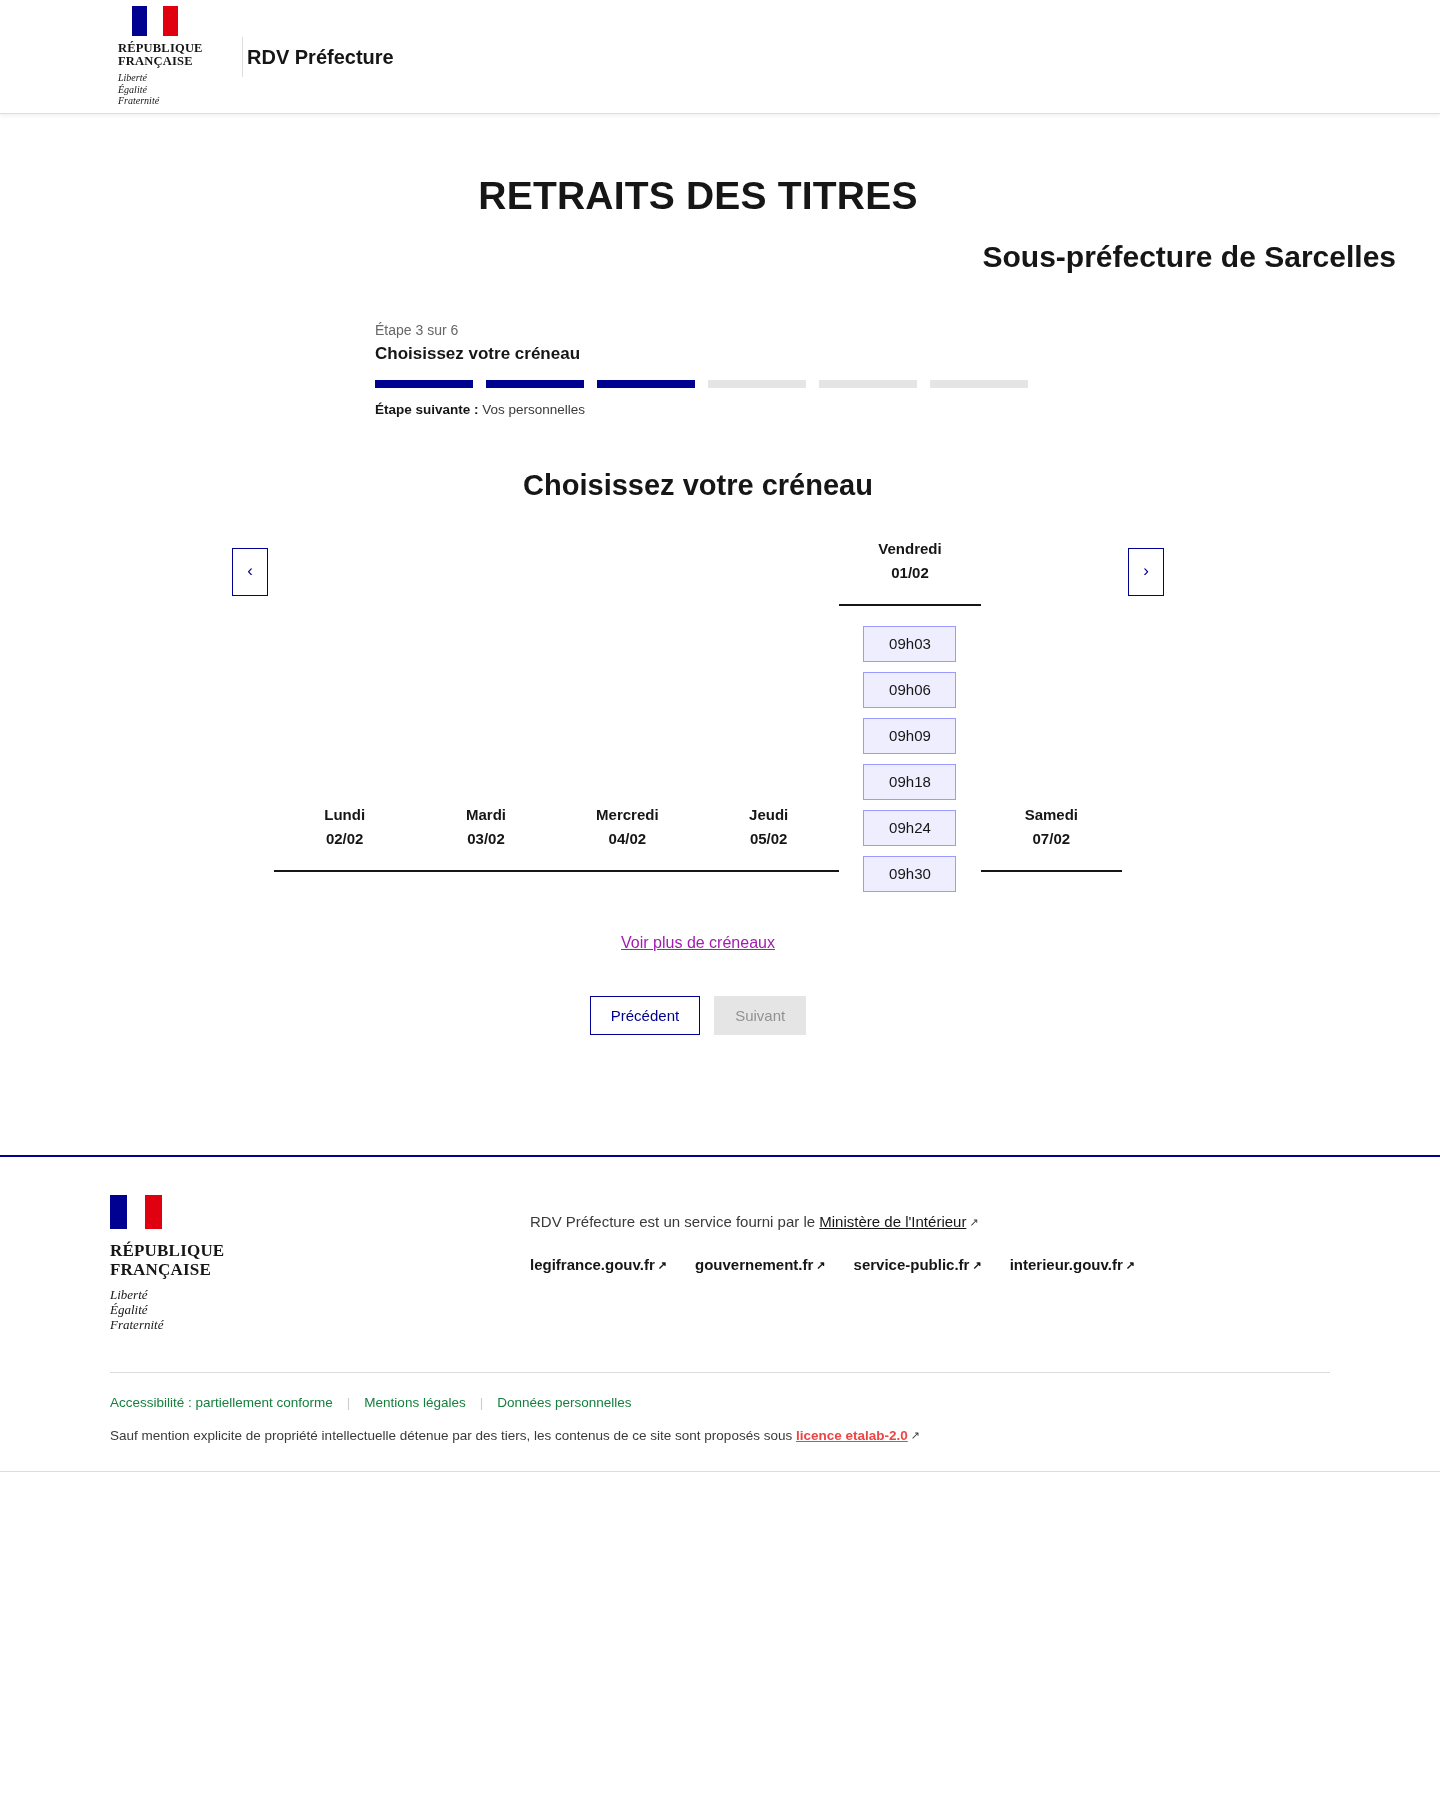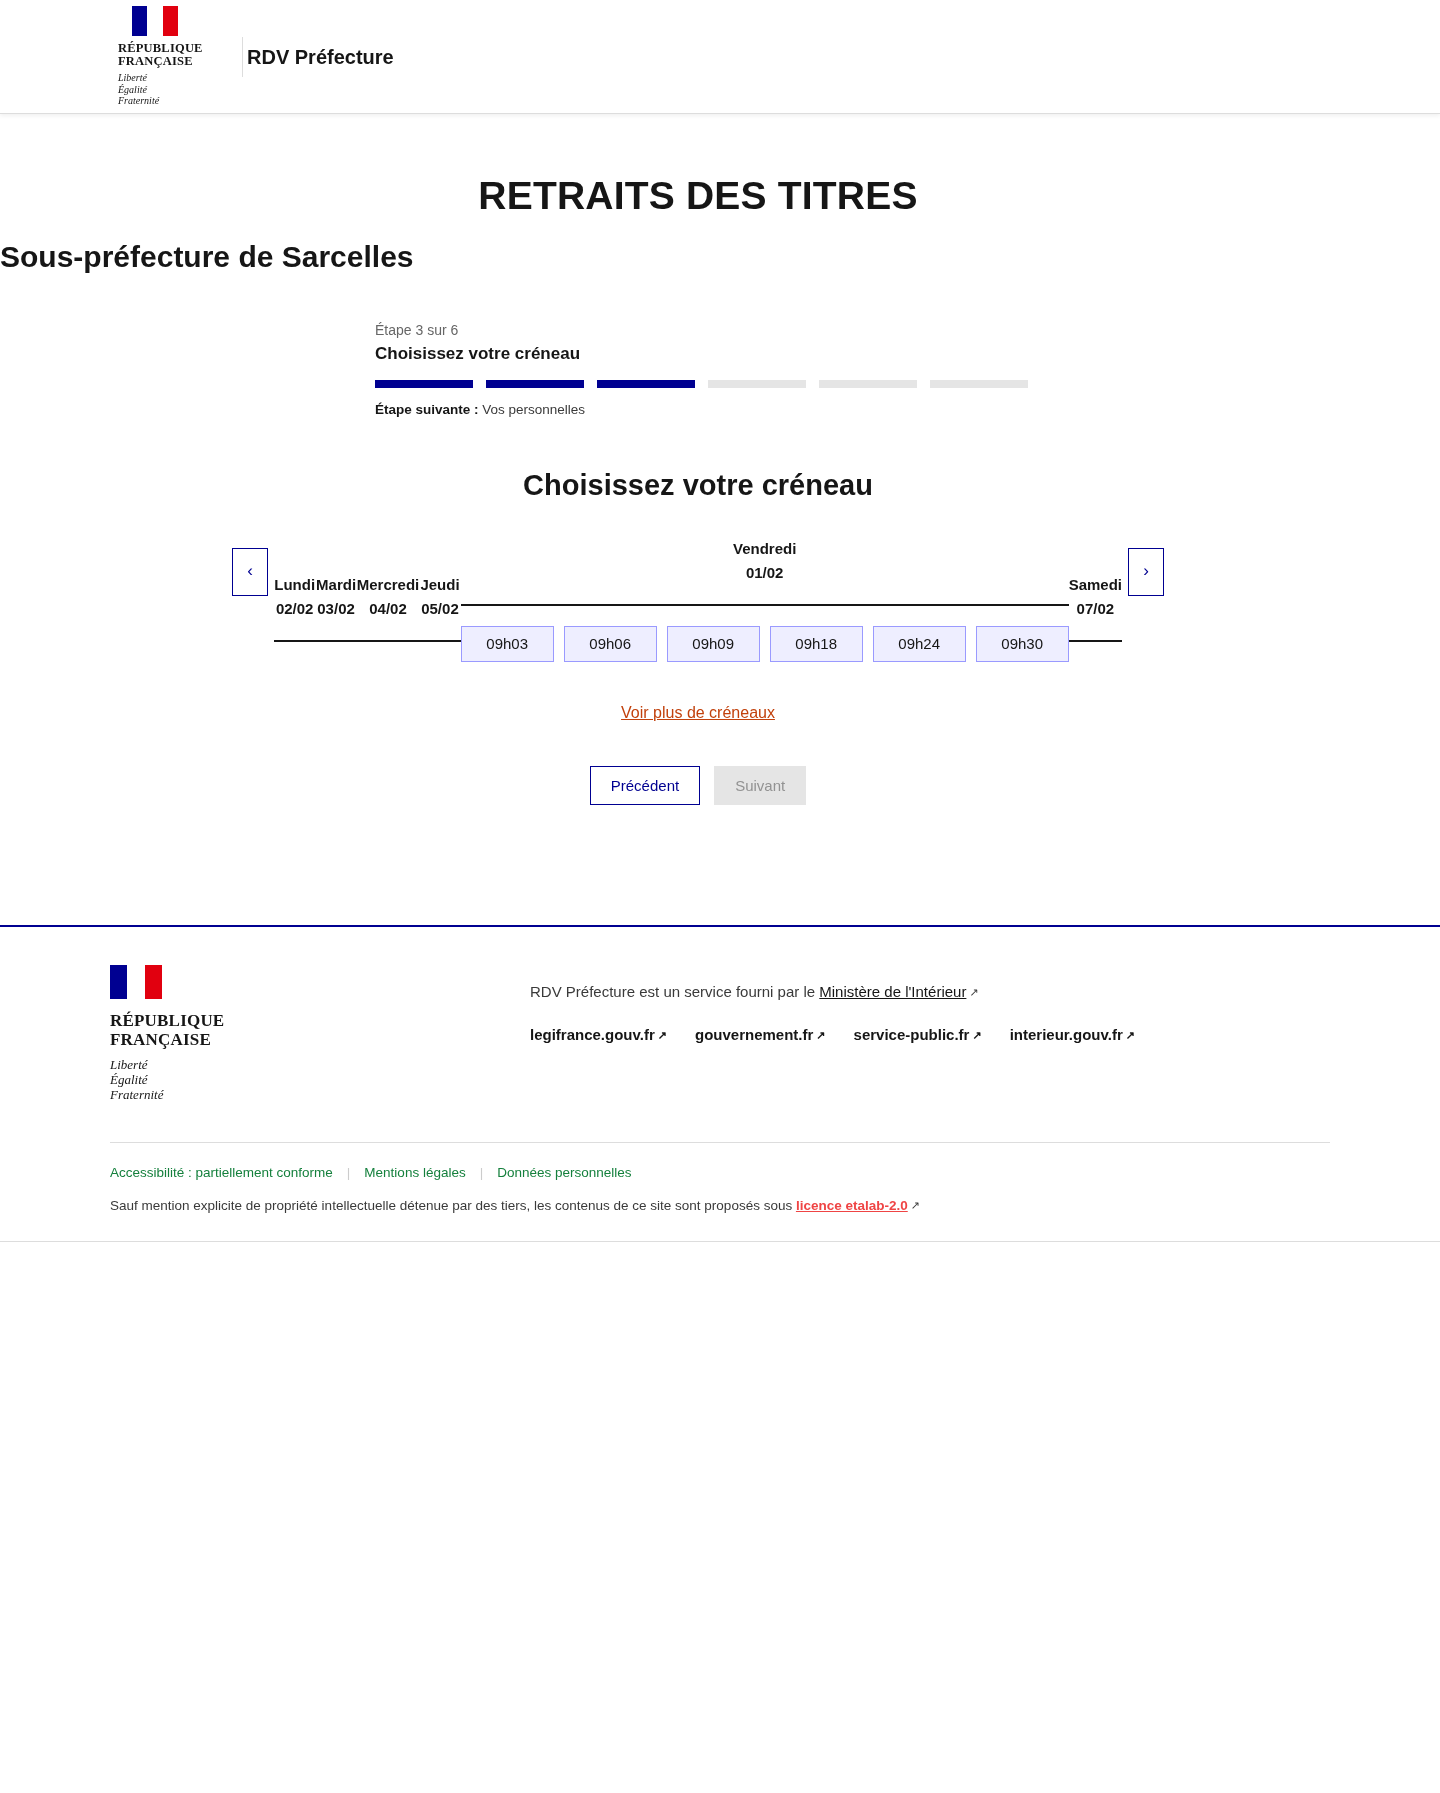--- a/index.html
+++ b/index.html
@@ -65,21 +65,21 @@
   .main { width: 1396px; padding-top: 60px; }
   h1.page-title {
     text-align: center;
     font-size: 39px;
     font-weight: 700;
     letter-spacing: 0.2px;
     margin: 0 0 0 0;
     color: #161616;
   }
   h2.page-subtitle {
-    text-align: left;
+    text-align: right;
     font-size: 30px;
     font-weight: 700;
     margin: 22px 0 0 0;
     color: #161616;
   }
 
   
   .stepper {
     width: 690px;
     margin: 48px auto 0 auto;
@@ -147,38 +147,38 @@
   }
   .day-col { flex: 1; }
   .day-head {
     text-align: center;
     padding-bottom: 14px;
     border-bottom: 2px solid #161616;
     min-height: 70px;
   }
   .day-name { font-size: 15px; font-weight: 700; color: #161616; line-height: 26px; }
   .day-date { font-size: 15px; font-weight: 700; color: #161616; line-height: 22px; }
-  .slots { padding-top: 20px; display: flex; flex-direction: row; align-items: center; gap: 10px; }
+  .slots { padding-top: 20px; display: flex; flex-direction: column; align-items: center; gap: 10px; }
   .slot {
     width: 93px;
     height: 36px;
     line-height: 34px;
     text-align: center;
     font-size: 15px;
     color: #161616;
     background: #eeeeff;
     border: 1px solid #9a9aff;
     cursor: pointer;
   }
   .more-link {
     display: block;
     text-align: center;
     margin: 42px auto 0 auto;
     font-size: 16px;
-    color: #c2410c;
+    color: #a21caf;
     text-decoration: underline;
     cursor: pointer;
     width: 100%;
   }
 
   .actions {
     display: flex;
     justify-content: center;
     gap: 14px;
     margin-top: 44px;

